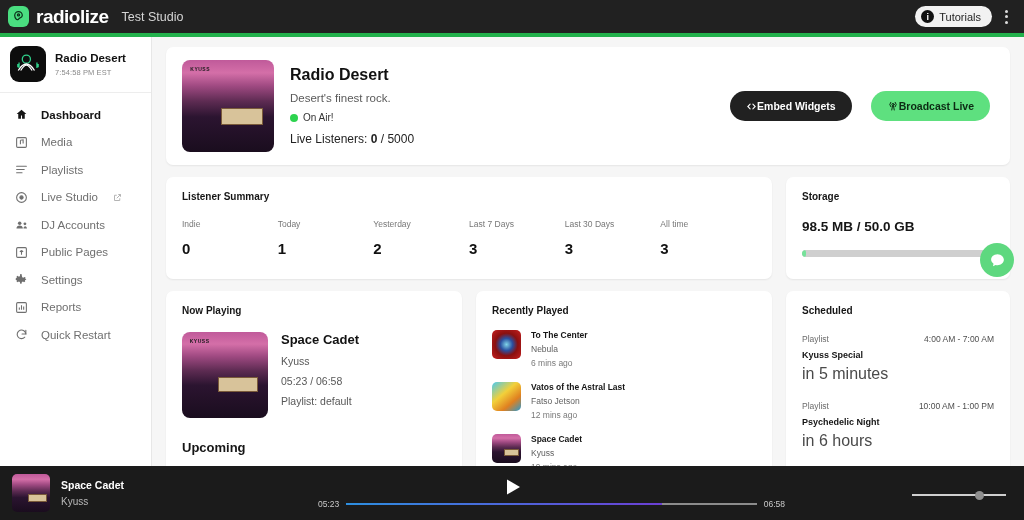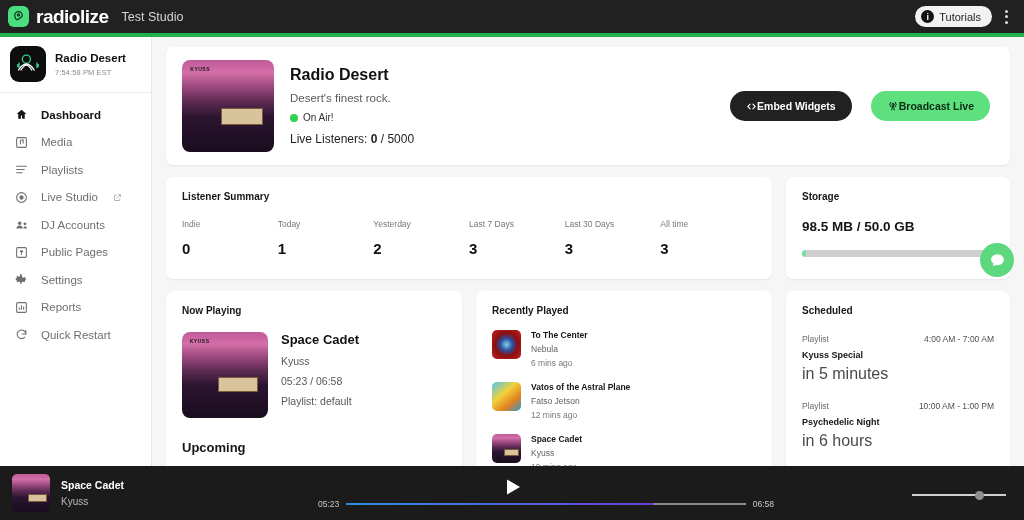--- a/index.html
+++ b/index.html
@@ -125,21 +125,21 @@
     justify-content: center; cursor: pointer; z-index: 25; }
 
   
   .player { position: absolute; left: 0; bottom: 0; width: 1024px; height: 54px;
     background: #1b1b1b; display: flex; align-items: center; padding: 0 12px; z-index: 40; }
   .pl-art { width: 38px; height: 38px; border-radius: 5px; flex: none; overflow: hidden; }
   .pl-meta { margin-left: 11px; }
   .pl-title { color: #fff; font-size: 10.5px; font-weight: bold; }
   .pl-artist { color: #b9b9b9; font-size: 10px; margin-top: 5px; }
   .play-btn { position: absolute; left: 50%; transform: translateX(-50%); top: 9px; cursor: pointer; }
-  .seek { position: absolute; left: 318px; right: 250px; bottom: 11px; display: flex; align-items: center; gap: 7px; }
+  .seek { position: absolute; left: 318px; right: 239px; bottom: 11px; display: flex; align-items: center; gap: 7px; }
   .seek-t { color: #c9c9c9; font-size: 8.5px; flex: none; }
   .seek-track { flex: 1; height: 2px; background: #8c8c8c; position: relative; }
   .seek-fill { position: absolute; left: 0; top: 0; bottom: 0; background: linear-gradient(90deg,#2d8fe0,#6b3fd4); }
   .vol { position: absolute; right: 18px; bottom: 19px; width: 94px; height: 12px; display: flex; align-items: center; cursor: pointer; }
   .vol-track { width: 100%; height: 2px; background: #cfcfcf; position: relative; }
   .vol-knob { position: absolute; top: -3.5px; width: 9px; height: 9px; border-radius: 50%; background: #8f8f8f; }
 
   
   .art-kyuss { width: 100%; height: 100%; background:
       linear-gradient(#c05a9a 0%, #d46fa8 14%, #a04a82 28%, #5d2b52 45%, #2b1430 62%, #1a0d1e 100%); position: relative; }
@@ -390,21 +390,21 @@
             <div class="rp-title">To The Center</div>
             <div class="rp-sub">Nebula</div>
             <div class="rp-ago">6 mins ago</div>
           </div>
         </div>
         <div class="rp-item">
           <div class="rp-art">
               <div class="art-fatso"></div>
             </div>
           <div>
-            <div class="rp-title">Vatos of the Astral Plane</div>
+            <div class="rp-title">Vatos of the Astral Last</div>
             <div class="rp-sub">Fatso Jetson</div>
             <div class="rp-ago">12 mins ago</div>
           </div>
         </div>
         <div class="rp-item">
           <div class="rp-art">
               <div class="art-kyuss"></div>
             </div>
           <div>
             <div class="rp-title">Space Cadet</div>

